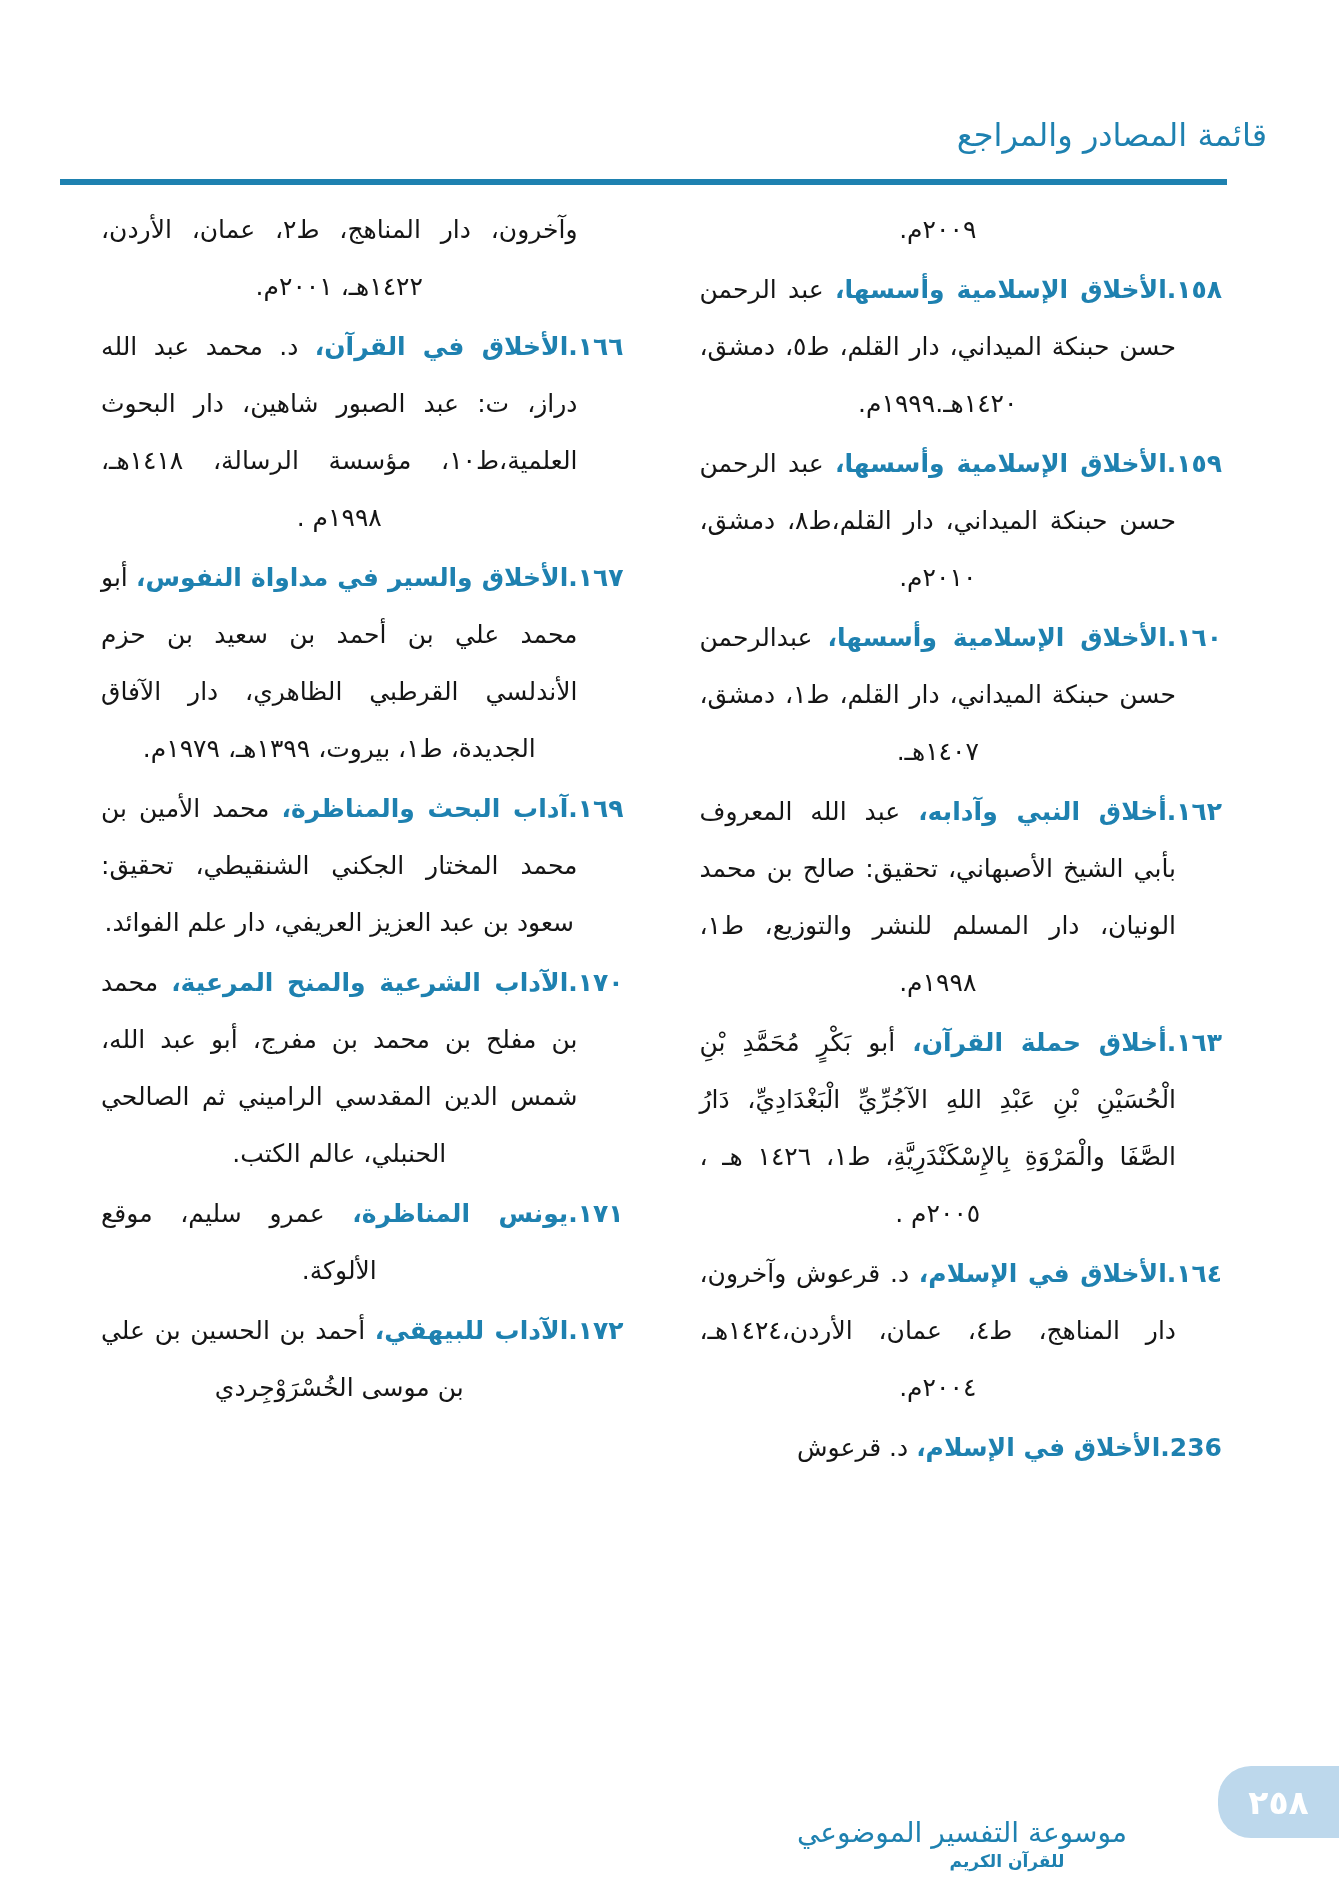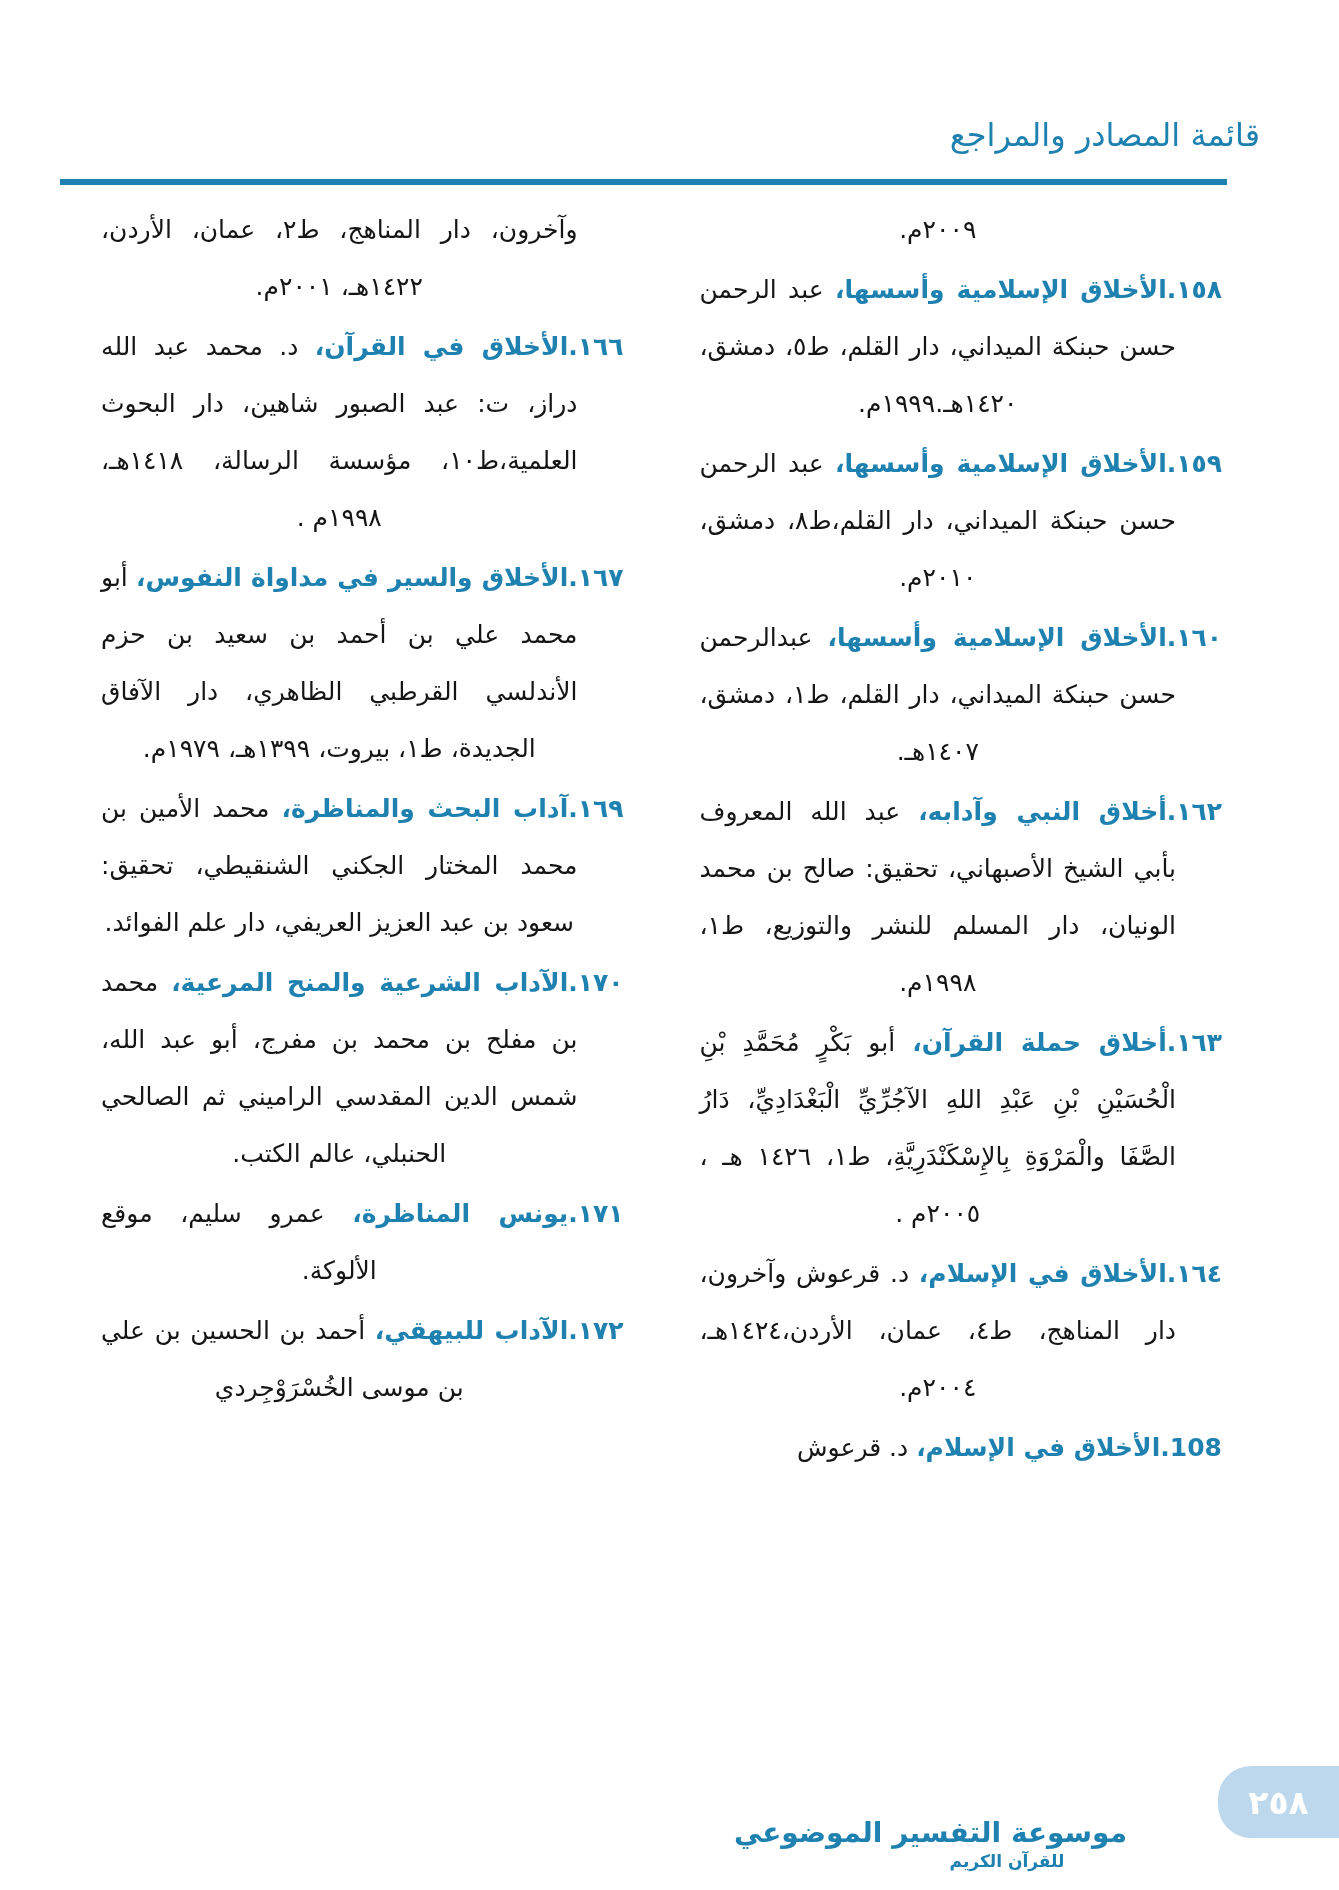--- a/index.html
+++ b/index.html
@@ -10,21 +10,21 @@
     background:#ffffff;
     overflow:hidden;
     font-family:"DejaVu Sans", sans-serif;
     color:#151515;
     direction:rtl;
   }
   
   .hdr-title{
     position:absolute;
     top:116px;
-    right:79px;
+    right:72px;
     font-size:32px;
     letter-spacing:1px;
     color:var(--teal);
     font-weight:normal;
     white-space:nowrap;
   }
   .hdr-rule{
     position:absolute;
     top:179px;
     right:112px;
@@ -61,21 +61,21 @@
   .body{color:#151515;}
   
   .logo{
     position:absolute;
     bottom:18px;
     right:212px;
     width:240px;
     text-align:center;
     color:var(--teal);
   }
-  .logo-l1{font-size:28px;font-weight:bold;line-height:1.25;white-space:nowrap;}
+  .logo-l1{font-size:28px;font-weight:normal;line-height:1.25;white-space:nowrap;}
   .logo-l2{font-size:17px;font-weight:bold;line-height:1.3;}
   .page-badge{
     position:absolute;
     top:1766px;
     right:0;
     width:121px;
     height:72px;
     background:var(--badge);
     border-radius:33px 0 0 33px;
     display:flex;
@@ -97,21 +97,21 @@
 
   <main class="cols">
     <section class="col" id="col-right">
         <p class="tail">٢٠٠٩م.</p>
         <p class="entry"><span class="num">١٥٨.</span><span class="title">الأخلاق الإسلامية وأسسها،</span><span class="body"> عبد الرحمن حسن حبنكة الميداني، دار القلم، ط٥، دمشق، ١٤٢٠هـ.١٩٩٩م.</span></p>
         <p class="entry"><span class="num">١٥٩.</span><span class="title">الأخلاق الإسلامية وأسسها،</span><span class="body"> عبد الرحمن حسن حبنكة الميداني، دار القلم،ط٨، دمشق، ٢٠١٠م.</span></p>
         <p class="entry"><span class="num">١٦٠.</span><span class="title">الأخلاق الإسلامية وأسسها،</span><span class="body"> عبدالرحمن حسن حبنكة الميداني، دار القلم، ط١، دمشق، ١٤٠٧هـ.</span></p>
         <p class="entry"><span class="num">١٦٢.</span><span class="title">أخلاق النبي وآدابه،</span><span class="body"> عبد الله المعروف بأبي الشيخ الأصبهاني، تحقيق: صالح بن محمد الونيان، دار المسلم للنشر والتوزيع، ط١، ١٩٩٨م.</span></p>
         <p class="entry"><span class="num">١٦٣.</span><span class="title">أخلاق حملة القرآن،</span><span class="body"> أبو بَكْرٍ مُحَمَّدِ بْنِ الْحُسَيْنِ بْنِ عَبْدِ اللهِ الآجُرِّيِّ الْبَغْدَادِيِّ، دَارُ الصَّفَا والْمَرْوَةِ بِالإِسْكَنْدَرِيَّةِ، ط١، ١٤٢٦ هـ ، ٢٠٠٥م .</span></p>
         <p class="entry"><span class="num">١٦٤.</span><span class="title">الأخلاق في الإسلام،</span><span class="body"> د. قرعوش وآخرون، دار المناهج، ط٤، عمان، الأردن،١٤٢٤هـ، ٢٠٠٤م.</span></p>
-        <p class="entry single"><span class="num">108.</span><span class="title">الأخلاق في الإسلام،</span><span class="body"> د. قرعوش</span></p>
+        <p class="entry single"><span class="num">236.</span><span class="title">الأخلاق في الإسلام،</span><span class="body"> د. قرعوش</span></p>
       </section>
     <section class="col" id="col-left">
         <p class="tail">وآخرون، دار المناهج، ط٢، عمان، الأردن، ١٤٢٢هـ، ٢٠٠١م.</p>
         <p class="entry"><span class="num">١٦٦.</span><span class="title">الأخلاق في القرآن،</span><span class="body"> د. محمد عبد الله دراز، ت: عبد الصبور شاهين، دار البحوث العلمية،ط١٠، مؤسسة الرسالة، ١٤١٨هـ، ١٩٩٨م .</span></p>
         <p class="entry"><span class="num">١٦٧.</span><span class="title">الأخلاق والسير في مداواة النفوس،</span><span class="body"> أبو محمد علي بن أحمد بن سعيد بن حزم الأندلسي القرطبي الظاهري، دار الآفاق الجديدة، ط١، بيروت، ١٣٩٩هـ، ١٩٧٩م.</span></p>
         <p class="entry"><span class="num">١٦٩.</span><span class="title">آداب البحث والمناظرة،</span><span class="body"> محمد الأمين بن محمد المختار الجكني الشنقيطي، تحقيق: سعود بن عبد العزيز العريفي، دار علم الفوائد.</span></p>
         <p class="entry"><span class="num">١٧٠.</span><span class="title">الآداب الشرعية والمنح المرعية،</span><span class="body"> محمد بن مفلح بن محمد بن مفرج، أبو عبد الله، شمس الدين المقدسي الراميني ثم الصالحي الحنبلي، عالم الكتب.</span></p>
         <p class="entry"><span class="num">١٧١.</span><span class="title">يونس المناظرة،</span><span class="body"> عمرو سليم، موقع الألوكة.</span></p>
         <p class="entry"><span class="num">١٧٢.</span><span class="title">الآداب للبيهقي،</span><span class="body"> أحمد بن الحسين بن علي بن موسى الخُسْرَوْجِردي</span></p>
       </section>

